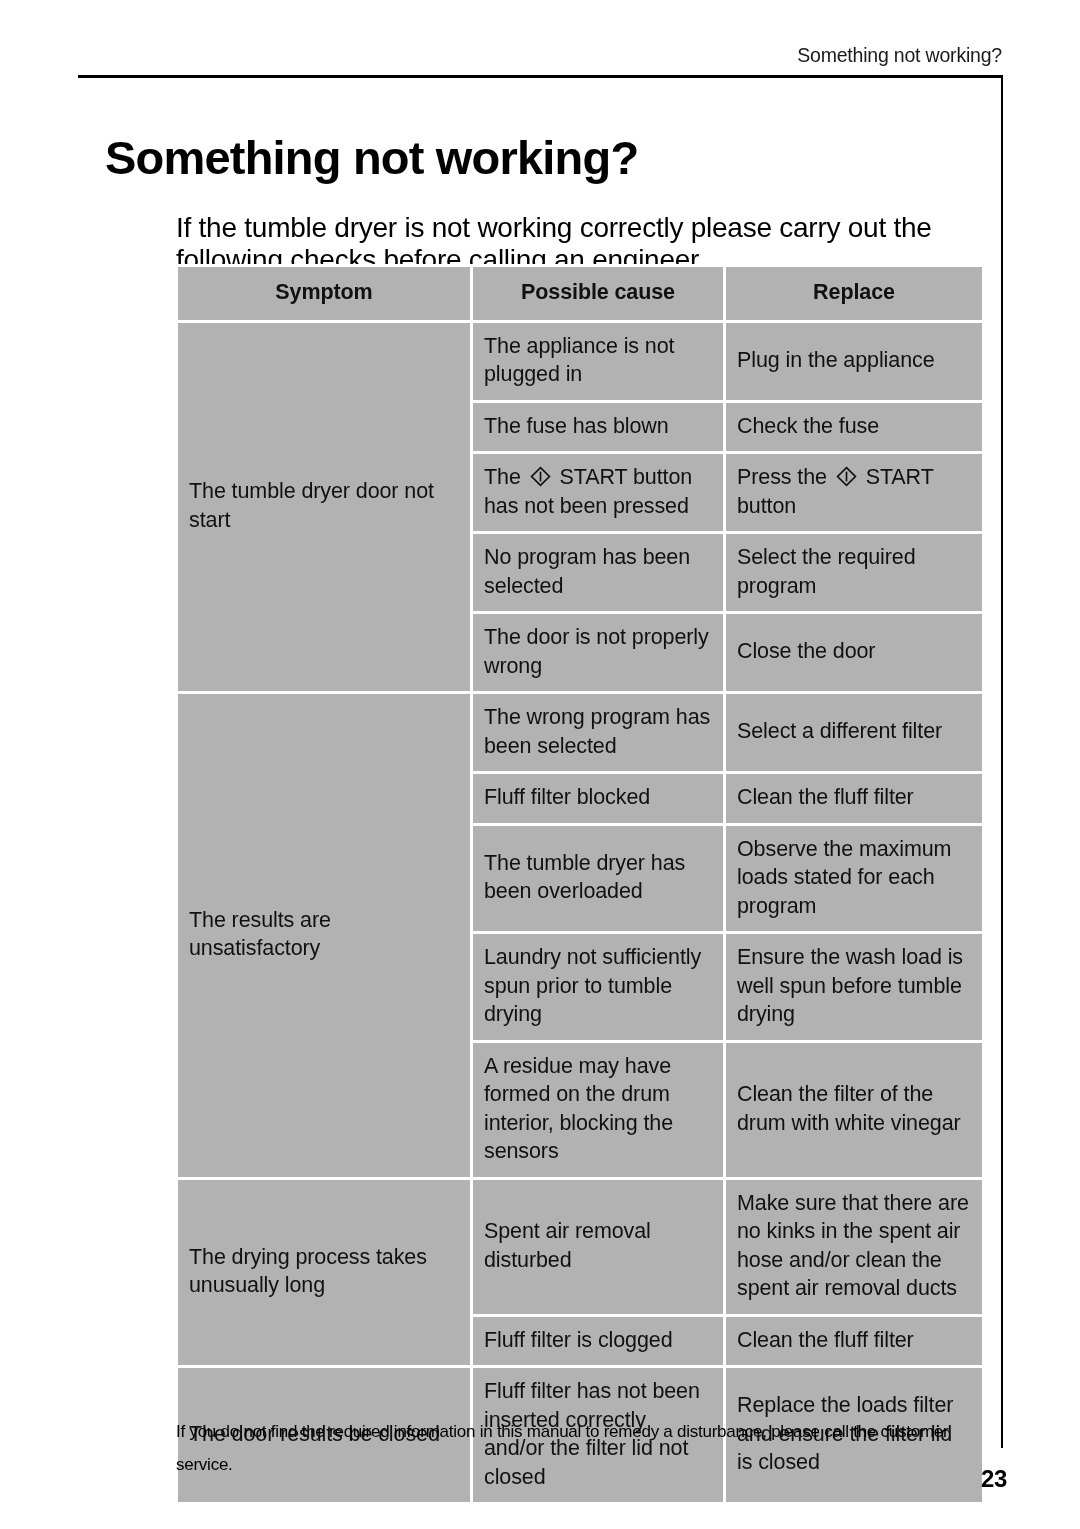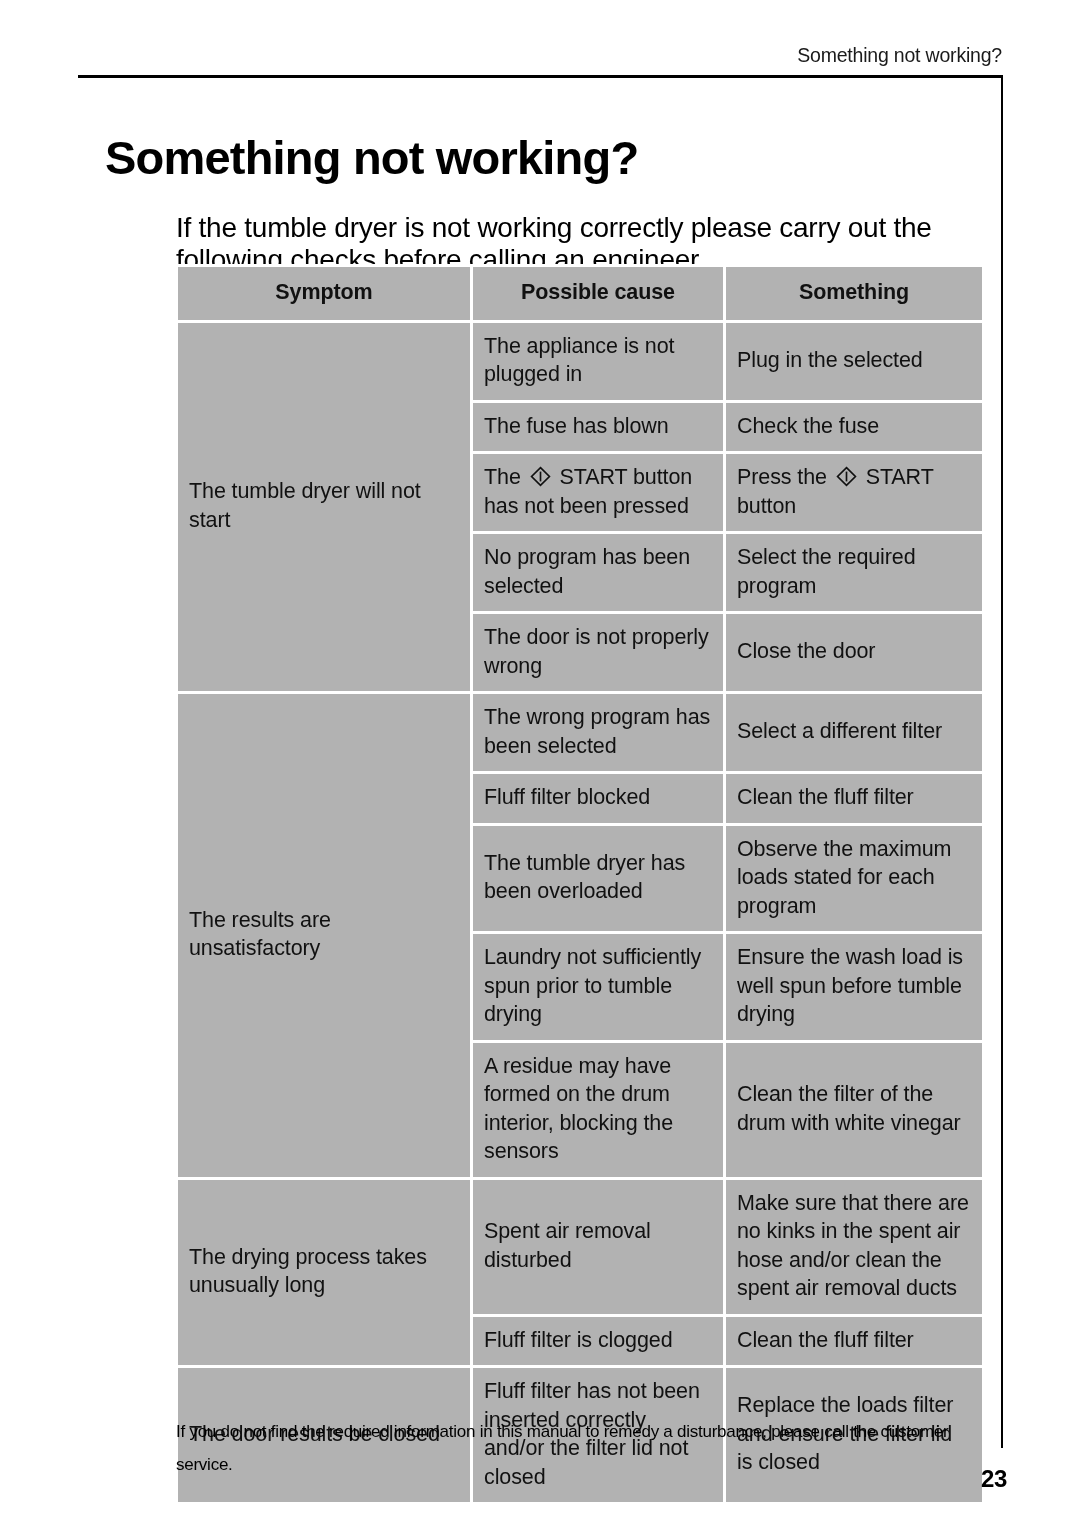--- a/index.html
+++ b/index.html
@@ -149,28 +149,28 @@
   <table class="tbl">
     <colgroup>
       <col class="c-symptom">
         <col class="c-cause">
         <col class="c-solution">
     </colgroup>
     <thead>
       <tr>
         <th>Symptom</th>
         <th>Possible cause</th>
-        <th>Something</th>
+        <th>Replace</th>
       </tr>
     </thead>
     <tbody id="tbody">
         <tr>
-          <td rowspan="5">The tumble dryer will not start</td>
+          <td rowspan="5">The tumble dryer door not start</td>
           <td>The appliance is not plugged in</td>
-          <td>Plug in the selected</td>
+          <td>Plug in the appliance</td>
         </tr>
         <tr>
           <td>The fuse has blown</td>
           <td>Check the fuse</td>
         </tr>
         <tr>
           <td>The <span class="start-icon"><svg viewBox="0 0 24 24" width="21" height="21">
                 <path d="M12 1.8 L22.2 12 L12 22.2 L1.8 12 Z" fill="none" stroke="#111111" stroke-width="1.9"></path>
                 <line x1="12" y1="6.4" x2="12" y2="17.6" stroke="#111111" stroke-width="1.9"></line>
               </svg></span> START button has not been pressed</td>

